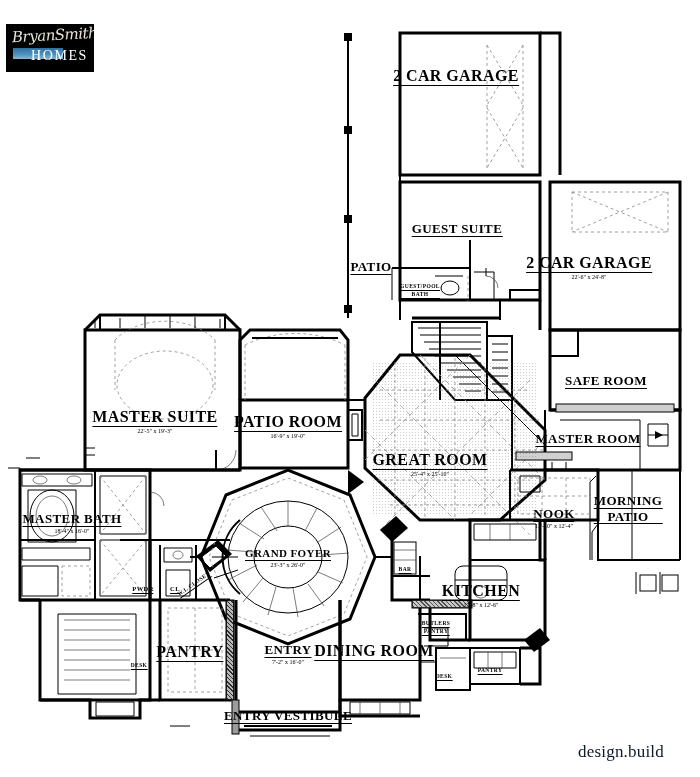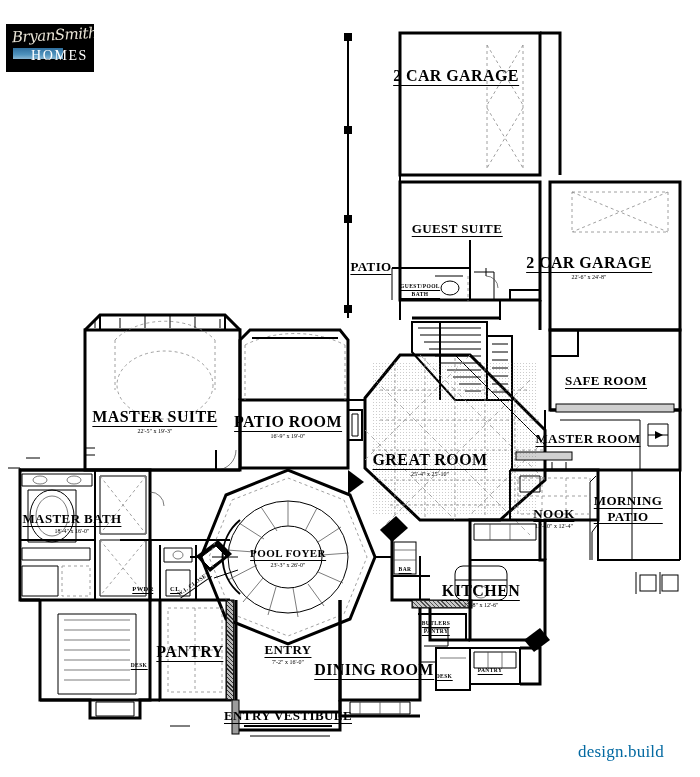--- a/index.html
+++ b/index.html
@@ -74,21 +74,21 @@
     color: #8e8e8e;
     letter-spacing: 0.6px;
     white-space: nowrap;
   }
   .designbuild-text {
     position: absolute;
     left: 578px;
     top: 742px;
     font-family: "Liberation Serif", serif;
     font-size: 17px;
-    color: #0369a1;
+    color: #0f172a;
     letter-spacing: 0.2px;
     white-space: nowrap;
   }
 
   
   .room-label {
     position: absolute;
     text-align: center;
     white-space: nowrap;
     transform: translate(-50%, 0);
@@ -412,28 +412,28 @@
       <div class="room-label sz-sm" style="left: 457px; top: 220px;"><span class="name">GUEST SUITE</span></div>
       <div class="room-label sz-xxs two-line" style="left: 420px; top: 283px;"><span class="name"><span class="l1">GUEST/POOL</span><span class="l2">BATH</span></span></div>
       <div class="room-label sz-sm" style="left: 371px; top: 258px;"><span class="name">PATIO</span></div>
       <div class="room-label sz-sm" style="left: 606px; top: 372px;"><span class="name">SAFE ROOM</span></div>
       <div class="room-label sz-sm" style="left: 588px; top: 430px;"><span class="name">MASTER ROOM</span></div>
       <div class="room-label sz-sm two-line" style="left: 628px; top: 494px;"><span class="name"><span class="l1">MORNING</span><span class="l2">PATIO</span></span></div>
       <div class="room-label sz-md" style="left: 155px; top: 409px;"><span class="name">MASTER SUITE</span><span class="dims">22'-5"  x  19'-3"</span></div>
       <div class="room-label sz-sm" style="left: 72px; top: 510px;"><span class="name">MASTER BATH</span><span class="dims">18'-4"  x  16'-0"</span></div>
       <div class="room-label sz-md" style="left: 288px; top: 414px;"><span class="name">PATIO ROOM</span><span class="dims">16'-9"  x  19'-0"</span></div>
       <div class="room-label sz-md" style="left: 430px; top: 452px;"><span class="name">GREAT ROOM</span><span class="dims">25'-4"  x  25'-10"</span></div>
-      <div class="room-label sz-lg" style="left: 288px; top: 544px;"><span class="name">POOL FOYER</span><span class="dims">23'-3"  x  26'-0"</span></div>
+      <div class="room-label sz-lg" style="left: 288px; top: 544px;"><span class="name">GRAND FOYER</span><span class="dims">23'-3"  x  26'-0"</span></div>
       <div class="room-label sz-sm" style="left: 554px; top: 505px;"><span class="name">NOOK</span><span class="dims">11'-10"  x  12'-4"</span></div>
       <div class="room-label sz-md" style="left: 481px; top: 583px;"><span class="name">KITCHEN</span><span class="dims">17'-8"  x  12'-6"</span></div>
       <div class="room-label sz-xxs two-line" style="left: 436px; top: 620px;"><span class="name"><span class="l1">BUTLERS</span><span class="l2">PANTRY</span></span></div>
       <div class="room-label sz-xxs" style="left: 490px; top: 659px;"><span class="name">PANTRY</span></div>
       <div class="room-label sz-xxs" style="left: 444px; top: 665px;"><span class="name">DESK</span></div>
       <div class="room-label sz-xxs" style="left: 405px; top: 558px;"><span class="name">BAR</span></div>
-      <div class="room-label sz-md" style="left: 374px; top: 643px; margin-top: 19px;"><span class="name">DINING ROOM</span></div>
+      <div class="room-label sz-md" style="left: 374px; top: 643px;"><span class="name">DINING ROOM</span></div>
       <div class="room-label sz-sm" style="left: 288px; top: 641px;"><span class="name">ENTRY</span><span class="dims">7'-2"  x  16'-0"</span></div>
       <div class="room-label sz-md" style="left: 190px; top: 644px;"><span class="name">PANTRY</span></div>
       <div class="room-label sz-xxs" style="left: 139px; top: 654px;"><span class="name">DESK</span></div>
       <div class="room-label sz-xs" style="left: 143px; top: 578px;"><span class="name">PWDR</span></div>
       <div class="room-label sz-xs" style="left: 175px; top: 578px;"><span class="name">CL</span></div>
       <div class="room-label sz-xxs" style="left: 192px; top: 573px; transform: translate(-50%, 0px) rotate(-35deg);"><span class="name">W.I. CLOSET</span></div>
       <div class="room-label sz-sm" style="left: 288px; top: 707px;"><span class="name">ENTRY VESTIBULE</span></div>
     </div>
 
 </div>

